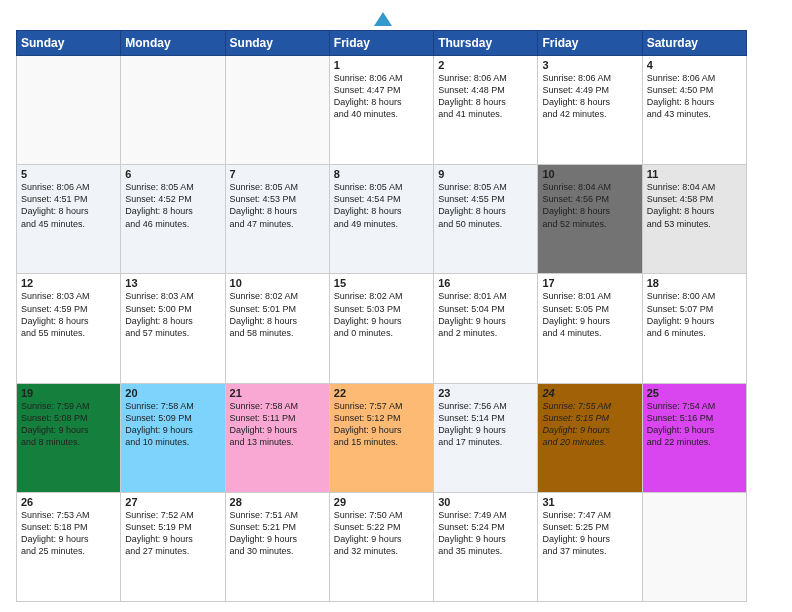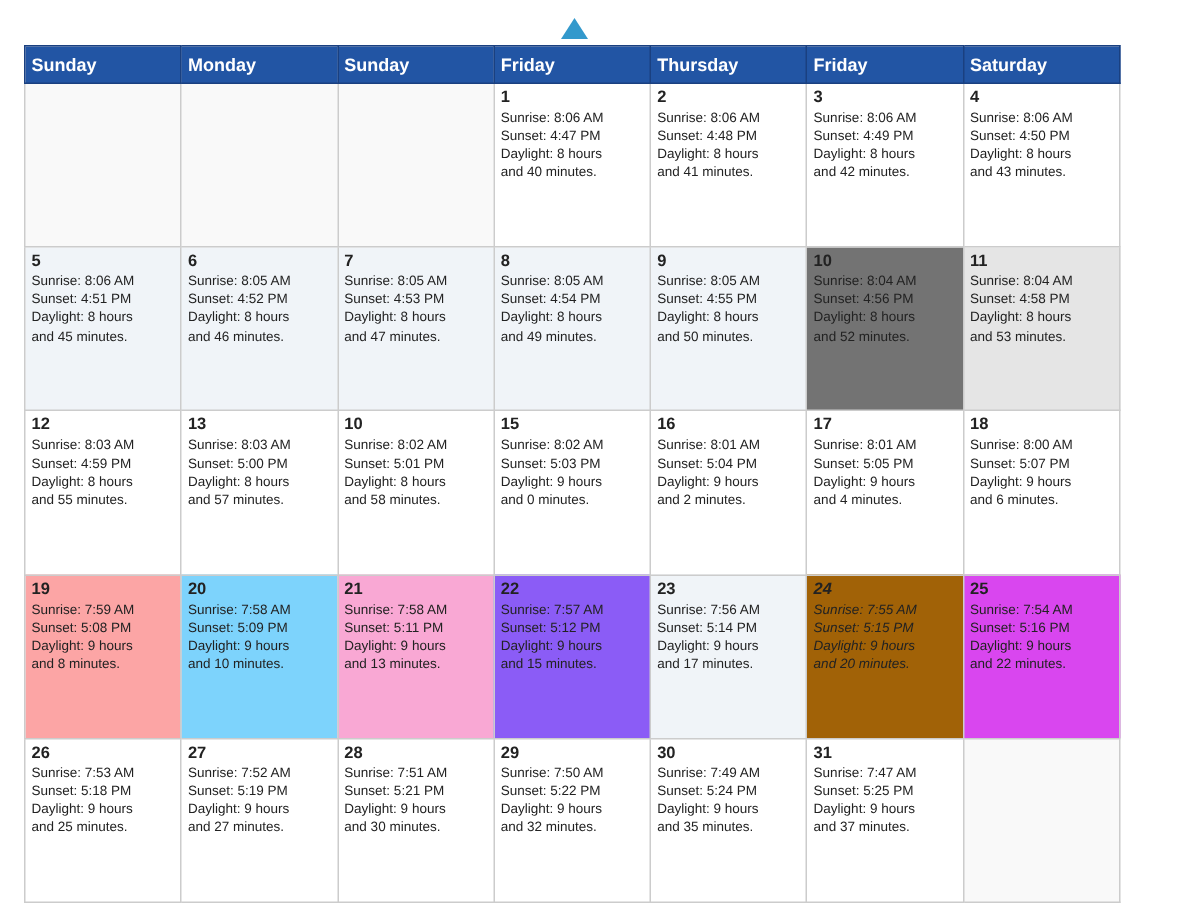--- a/index.html
+++ b/index.html
@@ -193,33 +193,33 @@
           <td>
             <span class="day-number">17</span>
             <div class="day-info">Sunrise: 8:01 AM<br>Sunset: 5:05 PM<br>Daylight: 9 hours<br>and 4 minutes.</div>
           </td>
           <td>
             <span class="day-number">18</span>
             <div class="day-info">Sunrise: 8:00 AM<br>Sunset: 5:07 PM<br>Daylight: 9 hours<br>and 6 minutes.</div>
           </td>
         </tr>
         <tr>
-          <td style="background: #fca5a5;">
+          <td style="background: #15803d;">
             <span class="day-number">19</span>
             <div class="day-info">Sunrise: 7:59 AM<br>Sunset: 5:08 PM<br>Daylight: 9 hours<br>and 8 minutes.</div>
           </td>
           <td style="background: #7dd3fc;">
             <span class="day-number">20</span>
             <div class="day-info">Sunrise: 7:58 AM<br>Sunset: 5:09 PM<br>Daylight: 9 hours<br>and 10 minutes.</div>
           </td>
           <td style="background: #f9a8d4;">
             <span class="day-number">21</span>
             <div class="day-info">Sunrise: 7:58 AM<br>Sunset: 5:11 PM<br>Daylight: 9 hours<br>and 13 minutes.</div>
           </td>
-          <td style="background: #8b5cf6;">
+          <td style="background: #fdba74;">
             <span class="day-number">22</span>
             <div class="day-info">Sunrise: 7:57 AM<br>Sunset: 5:12 PM<br>Daylight: 9 hours<br>and 15 minutes.</div>
           </td>
           <td style="background: rgb(240, 244, 248); margin-top: 36px;">
             <span class="day-number">23</span>
             <div class="day-info">Sunrise: 7:56 AM<br>Sunset: 5:14 PM<br>Daylight: 9 hours<br>and 17 minutes.</div>
           </td>
           <td style="background: #a16207; font-style: italic;">
             <span class="day-number">24</span>
             <div class="day-info">Sunrise: 7:55 AM<br>Sunset: 5:15 PM<br>Daylight: 9 hours<br>and 20 minutes.</div>

